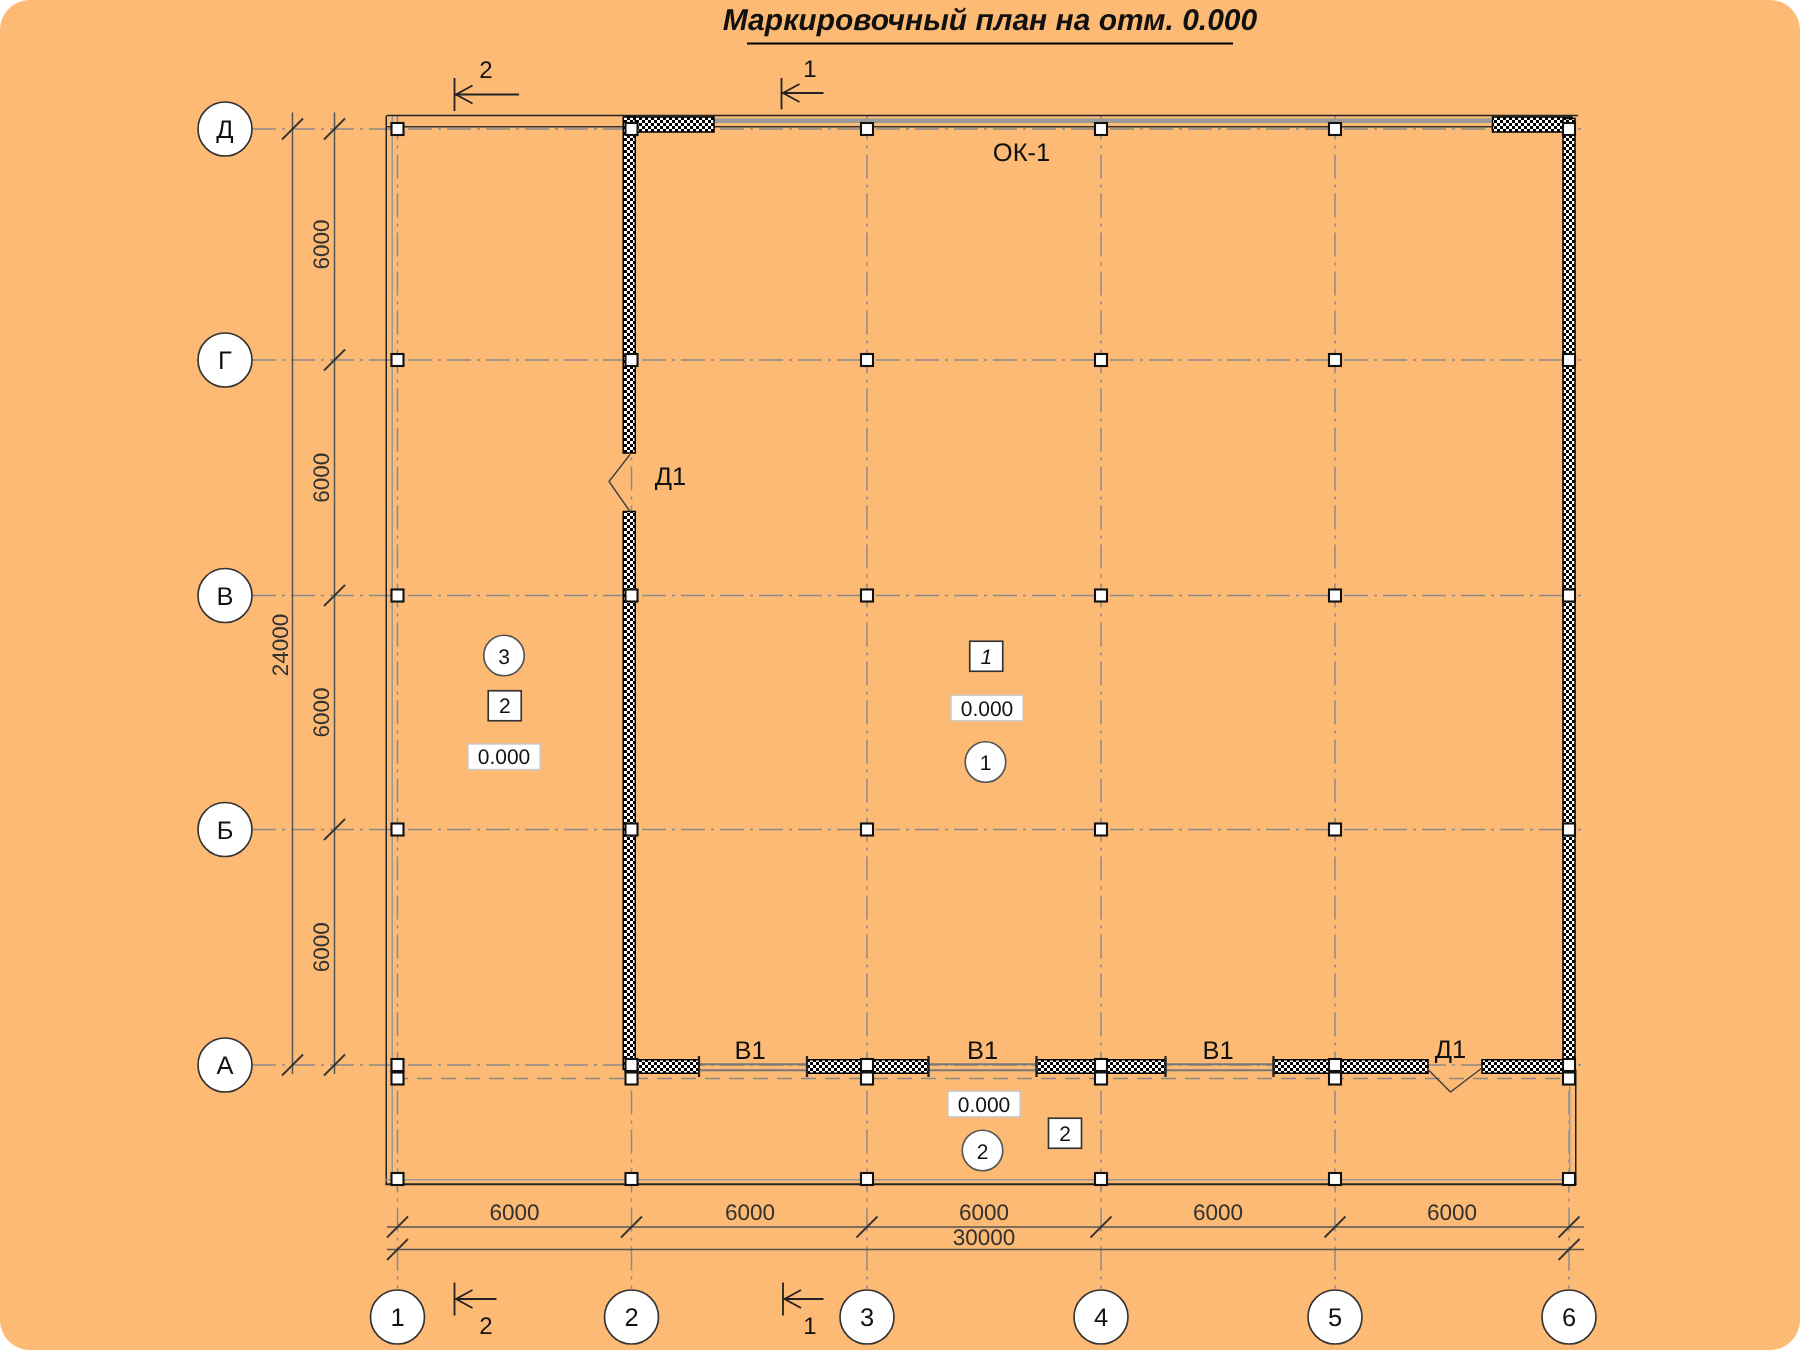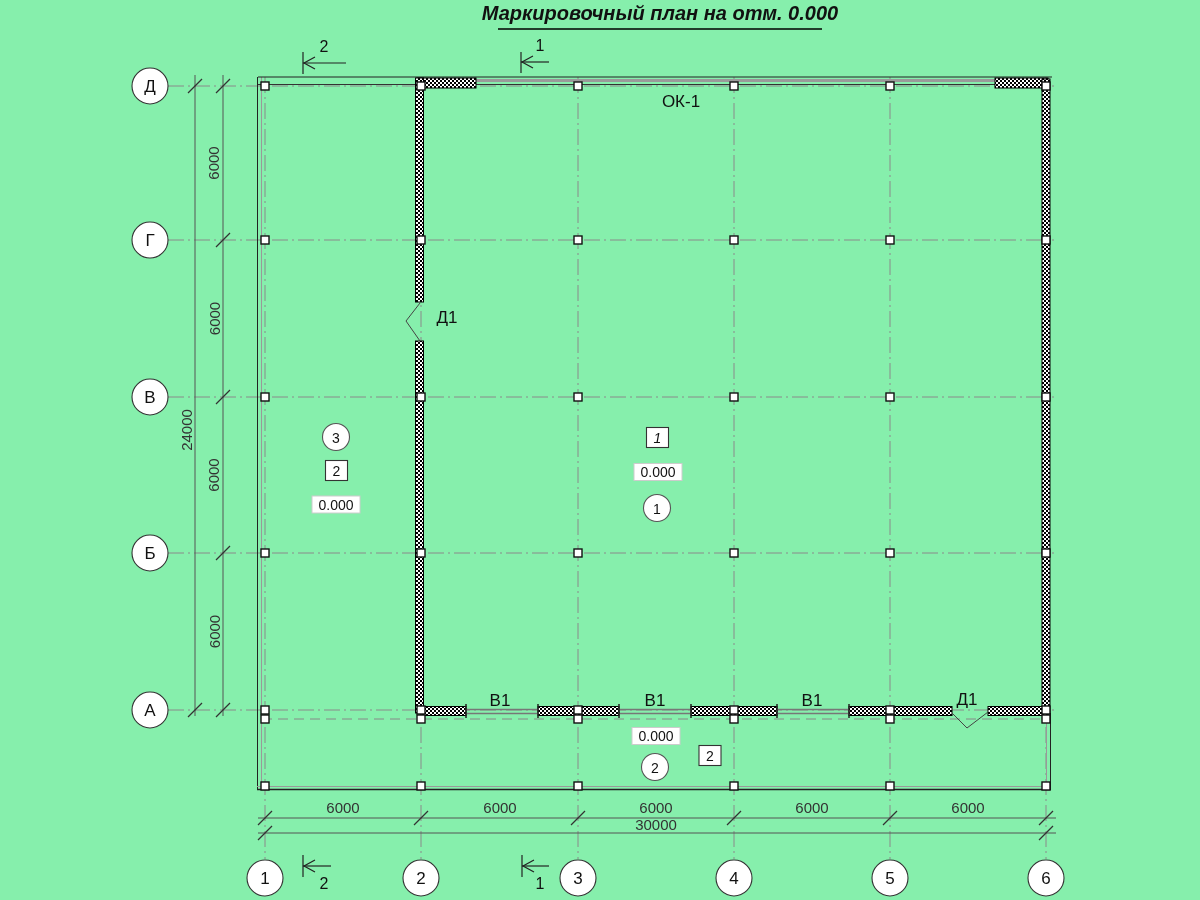--- a/index.html
+++ b/index.html
@@ -1,17 +1,17 @@
 <!DOCTYPE html>
 <html><head>
 <meta charset="utf-8">
 <style>
   html,body{margin:0;padding:0;background:#fff;}
-  #stage{position:relative;width:1200px;height:900px;background:#86efac;overflow:hidden;
-         font-family:"Liberation Sans", sans-serif;}
+  #stage{position:relative;width:1200px;height:900px;background:#fdba74;overflow:hidden;
+         font-family:"Liberation Sans", sans-serif;border-radius:20px;}
   svg{position:absolute;left:0;top:0;}
   text{fill:#111;font-family:"Liberation Sans", sans-serif;}
   .title-text{font-size:20px;font-weight:bold;font-style:italic;}
   .axis-letter{font-size:17px;}
   .dim-text{font-size:15px;fill:#333;}
   .mark-text{font-size:14px;}
   .label-text{font-size:17px;}
   .sec-text{font-size:16px;}
 </style>
 </head>

